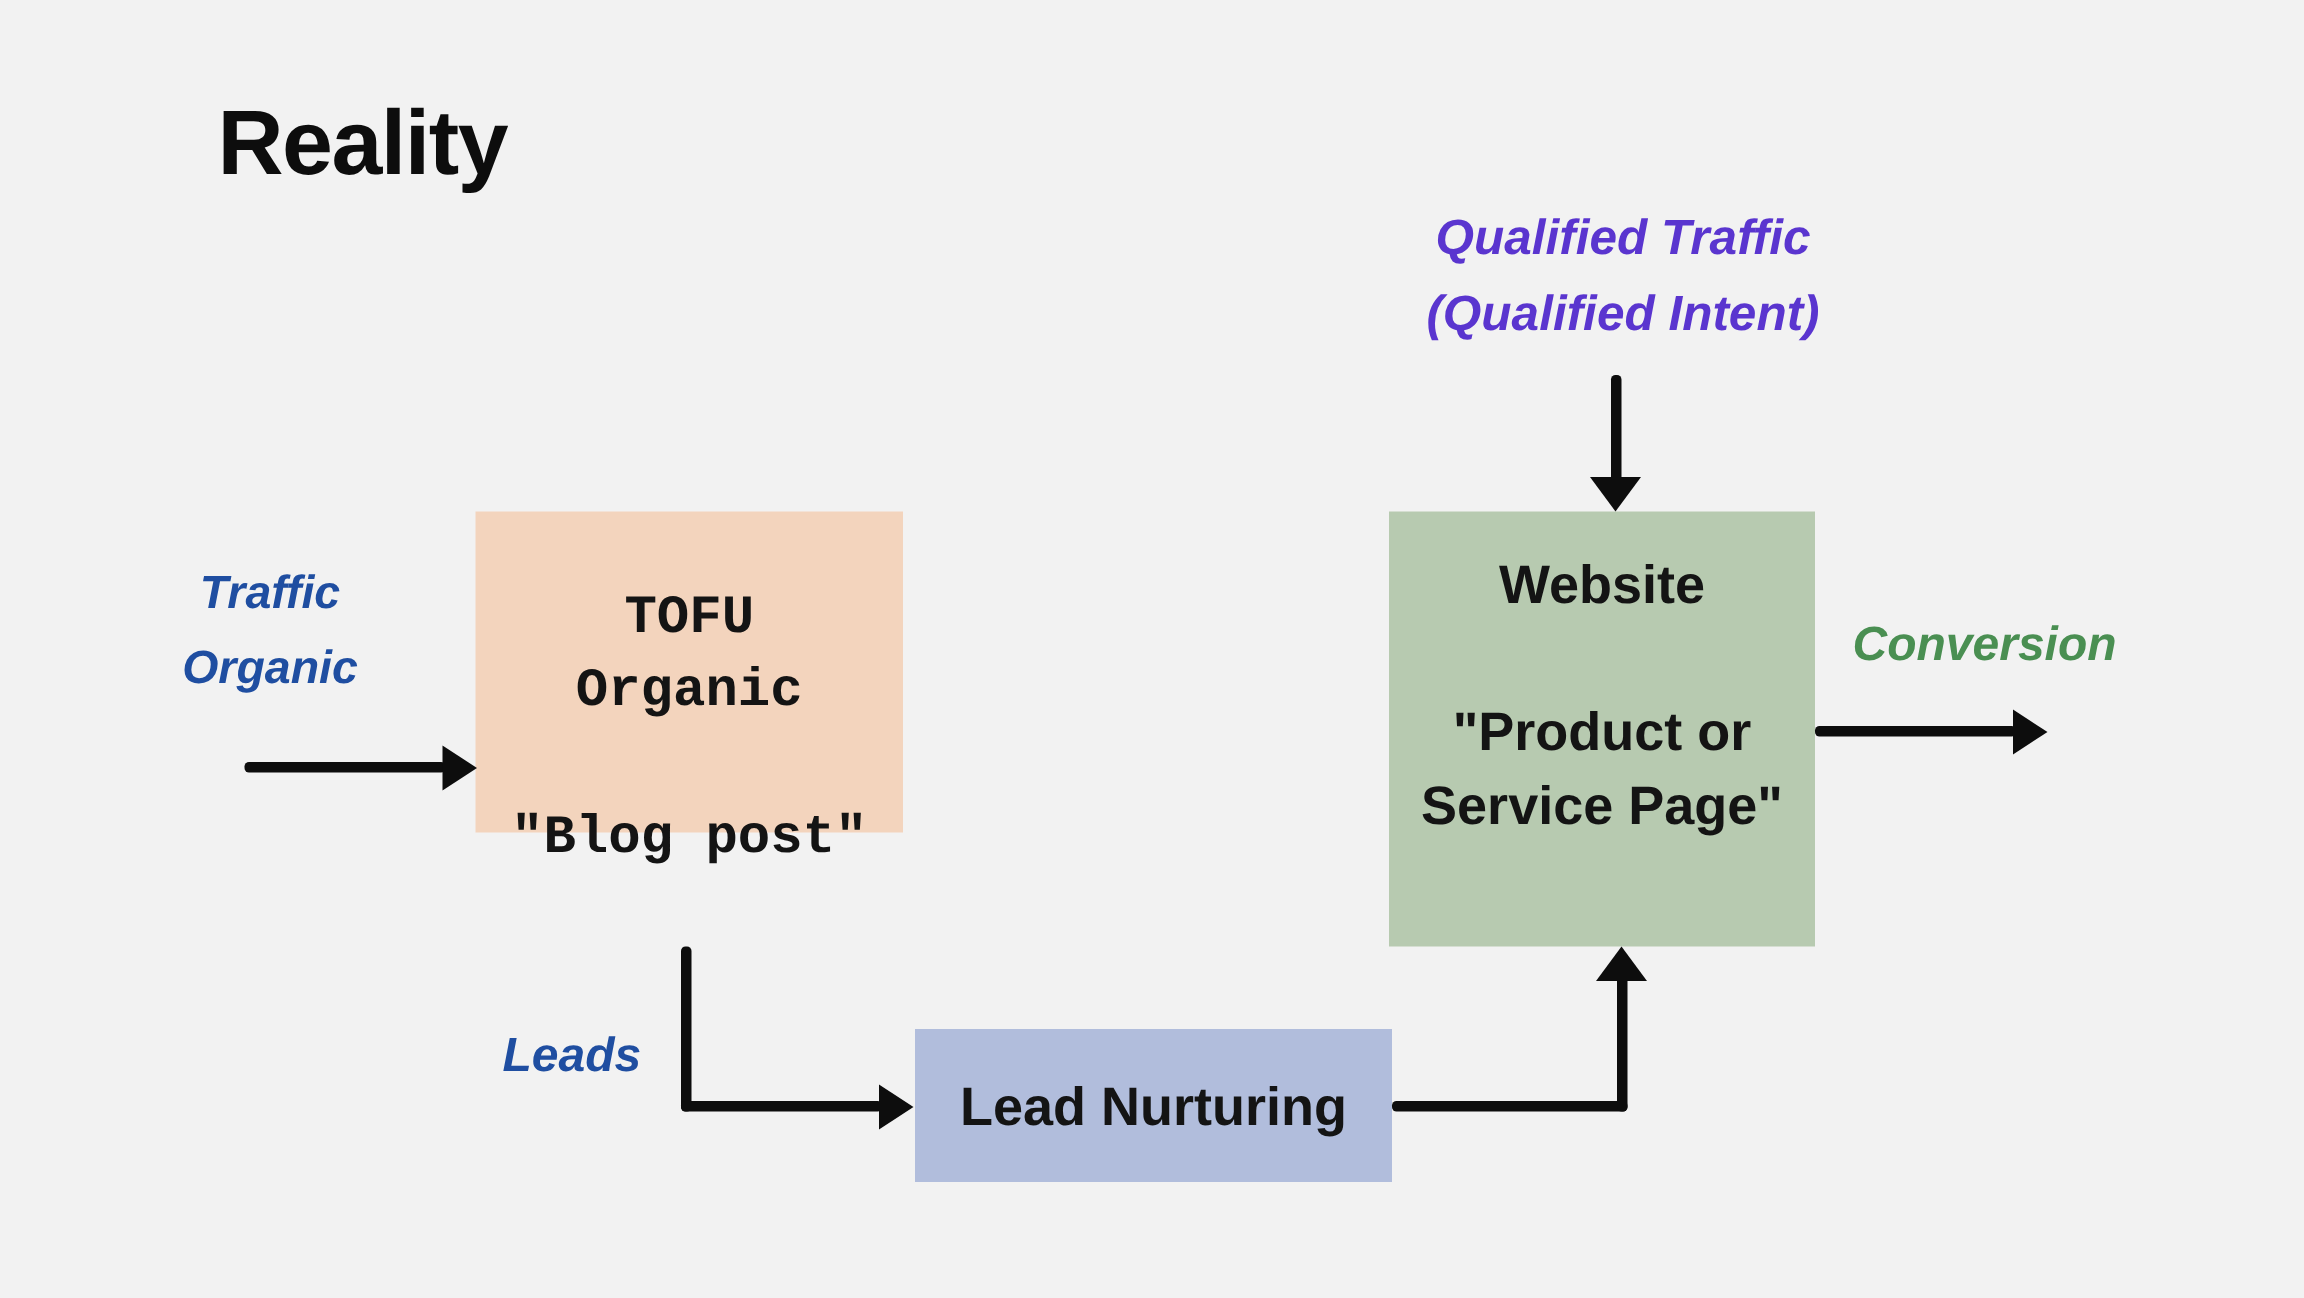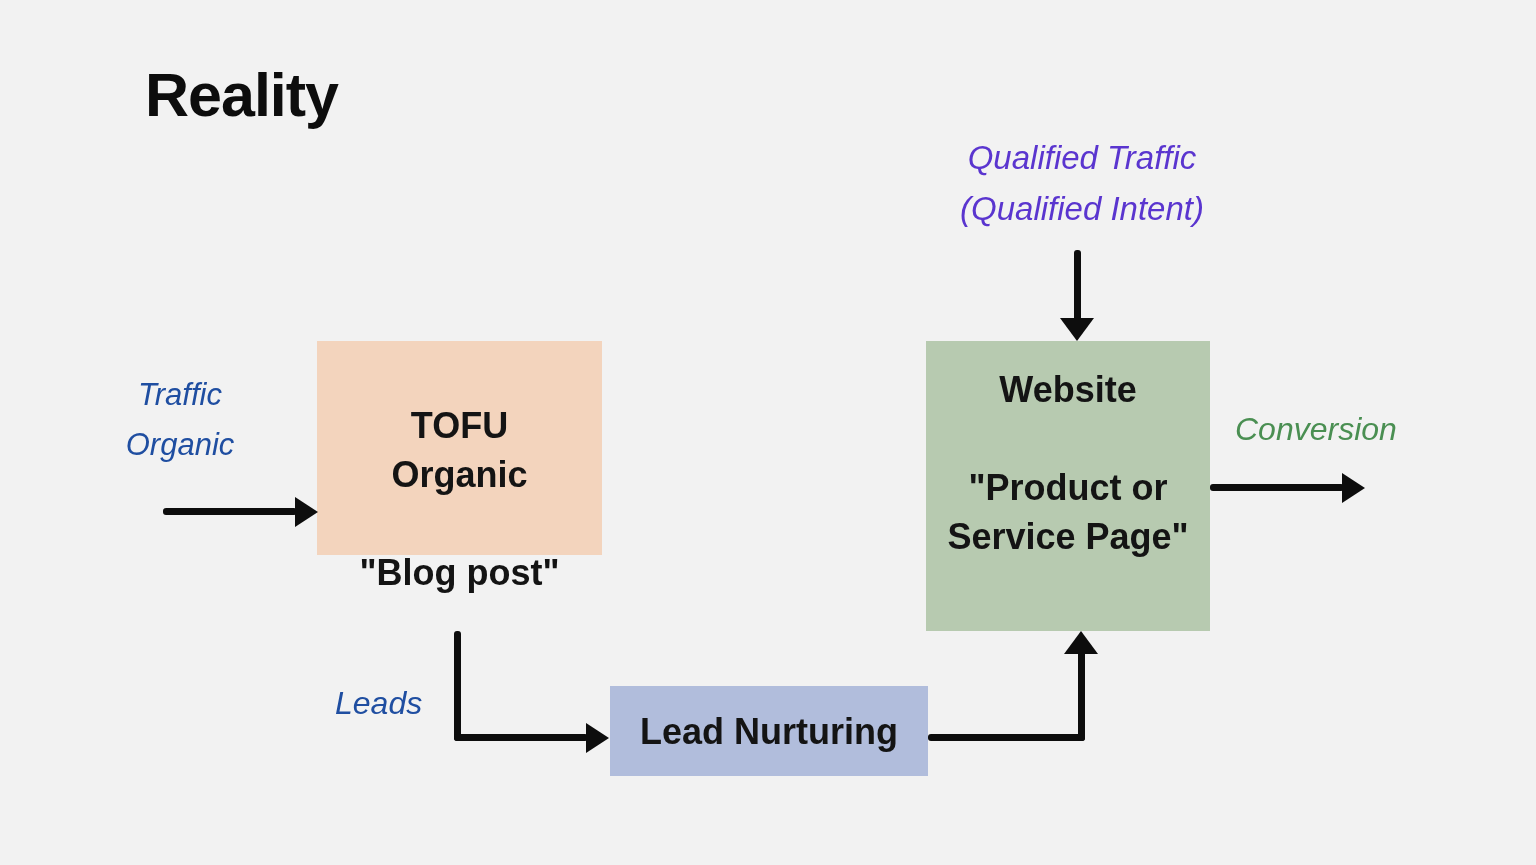--- a/index.html
+++ b/index.html
@@ -23,21 +23,21 @@
     margin: 12px;
     font-size: 61px;
     font-weight: bold;
     letter-spacing: -1px;
     color: var(--title_color, #0d0d0d);
   }
 
   
   .label {
     position: absolute;
-    font-weight: normal;
+    font-weight: bold;
     font-style: italic;
     font-size: 33px;
     line-height: 50px;
     white-space: nowrap;
   }
   .label.purple { color: var(--label_purple, #5a35cf); }
   .label.blue   { color: var(--label_blue, #1f4ea1); }
   .label.green  { color: var(--label_green, #4a8f52); }
 
   .qualified { left: 892px; top: 132px; width: 380px; text-align: center; line-height: 51px; }
@@ -55,33 +55,34 @@
   }
   .box .line {
     min-height: 49px;
     line-height: 49px;
     white-space: nowrap;
   }
   .box.tofu {
     left: 317px; top: 341px;
     width: 285px; height: 214px;
     background: var(--box_tofu, #f3d4bd);
-    padding-top: 60px;
+    padding-top: 46px;
     box-sizing: border-box;
+    font-family: Liberation Mono, monospace;
   }
   .box.website {
     left: 926px; top: 341px;
     width: 284px; height: 290px;
     background: var(--box_website, #b7cab0);
     padding-top: 24px;
     box-sizing: border-box;
   }
   .box.nurture {
     left: 610px; top: 686px;
-    width: 318px; height: 90px;
+    width: 318px; height: 102px;
     background: var(--box_nurture, #b1bddc);
     display: flex;
     align-items: center;
     justify-content: center;
   }
 
   
   .seg {
     position: absolute;
     background: var(--arrow, #0d0d0d);

